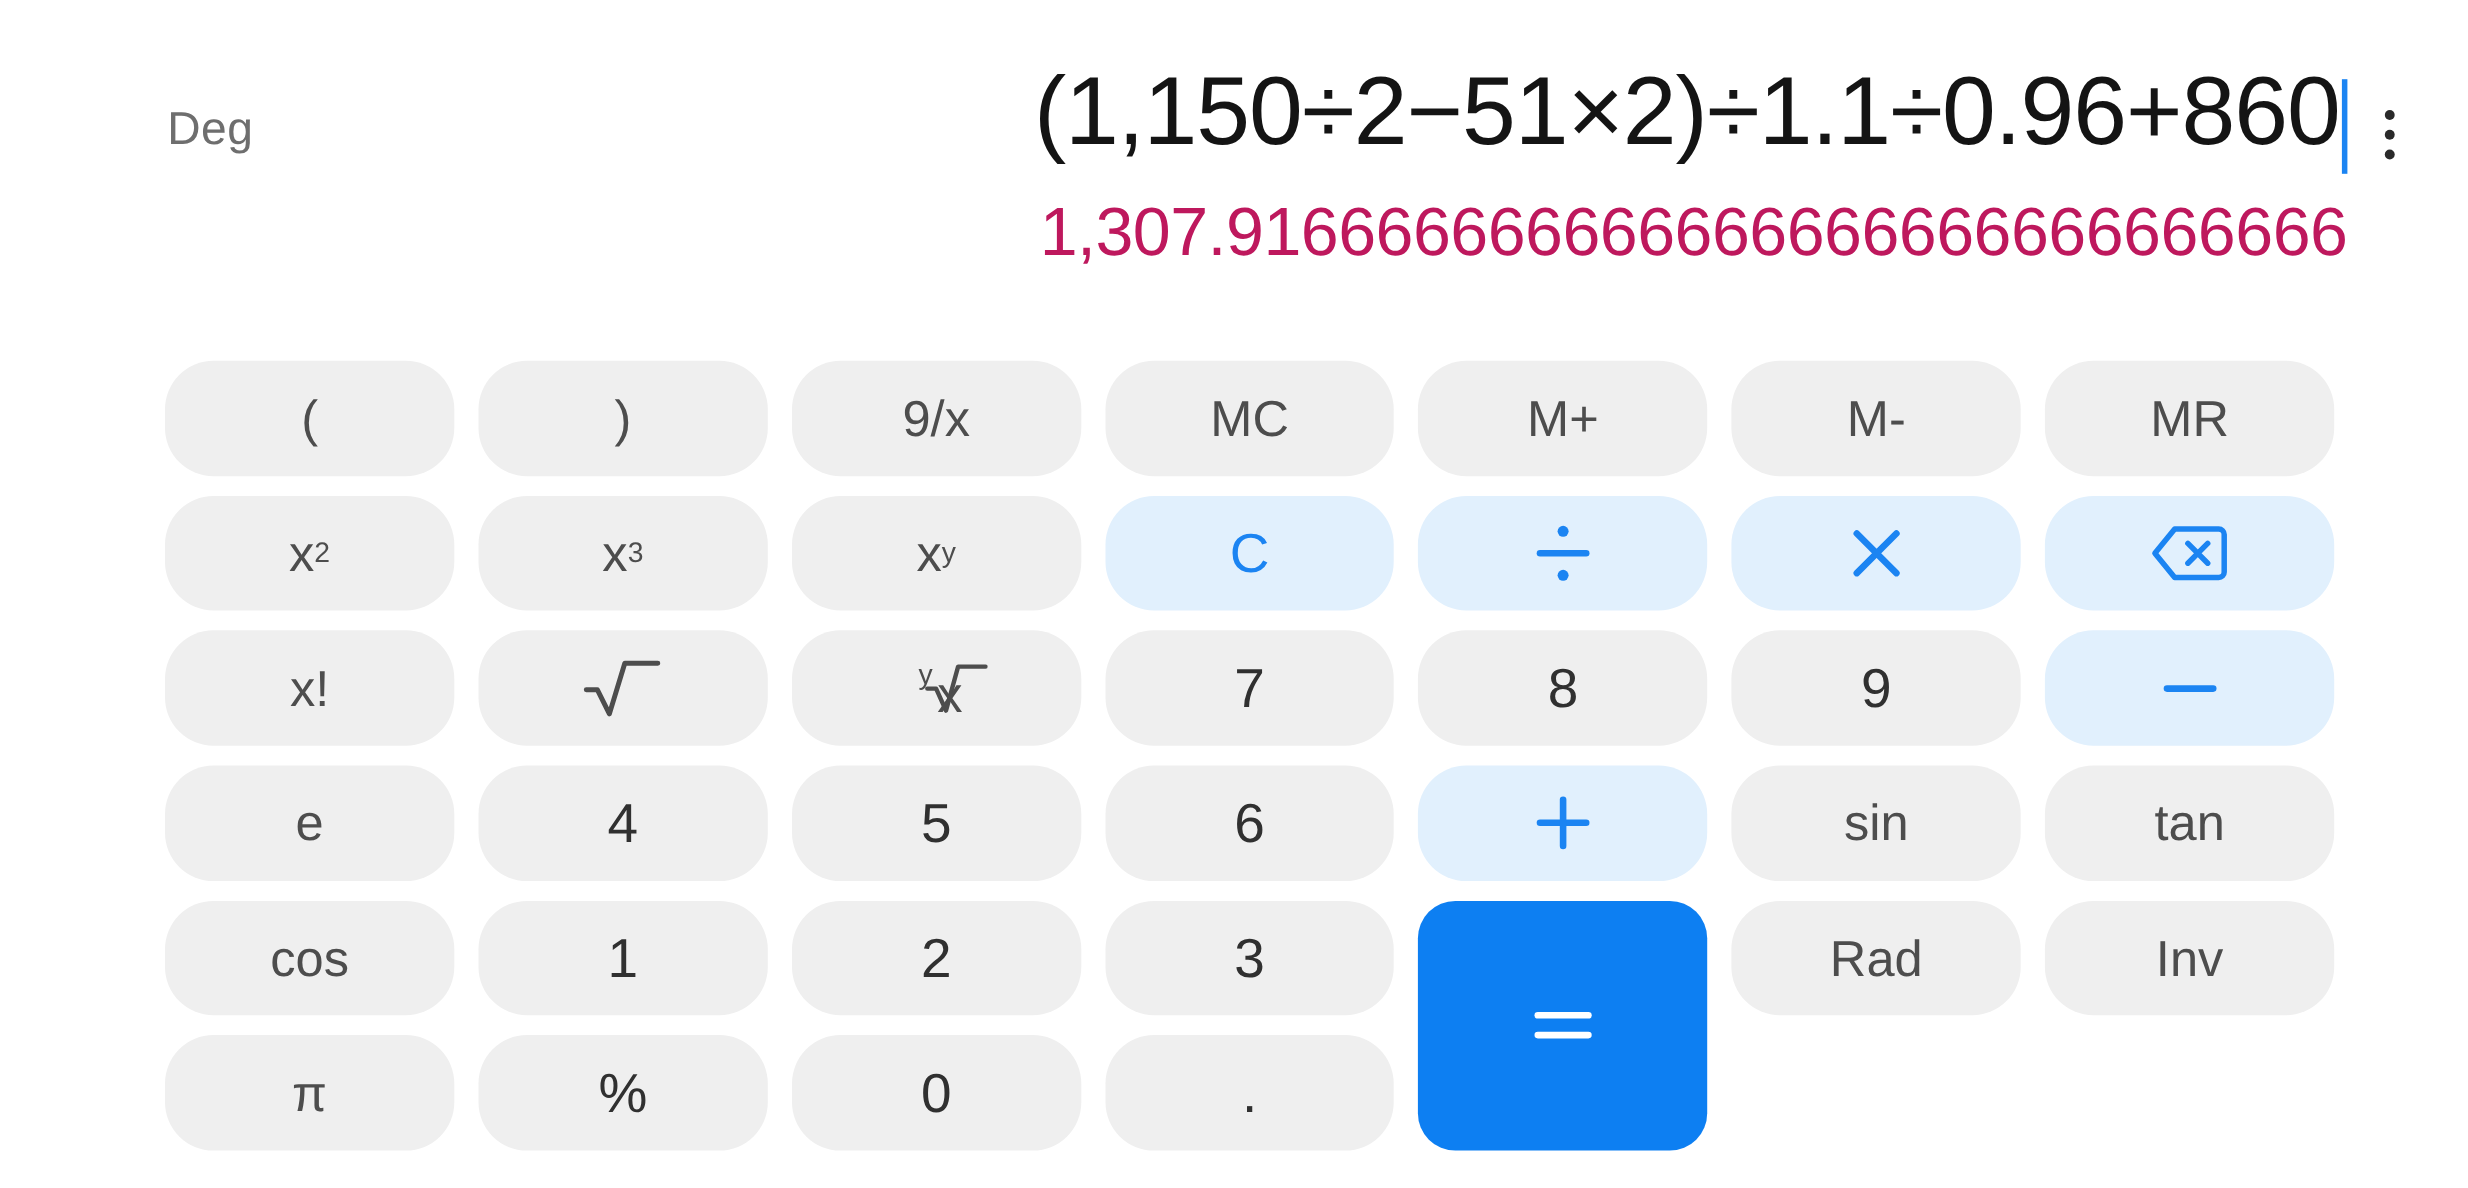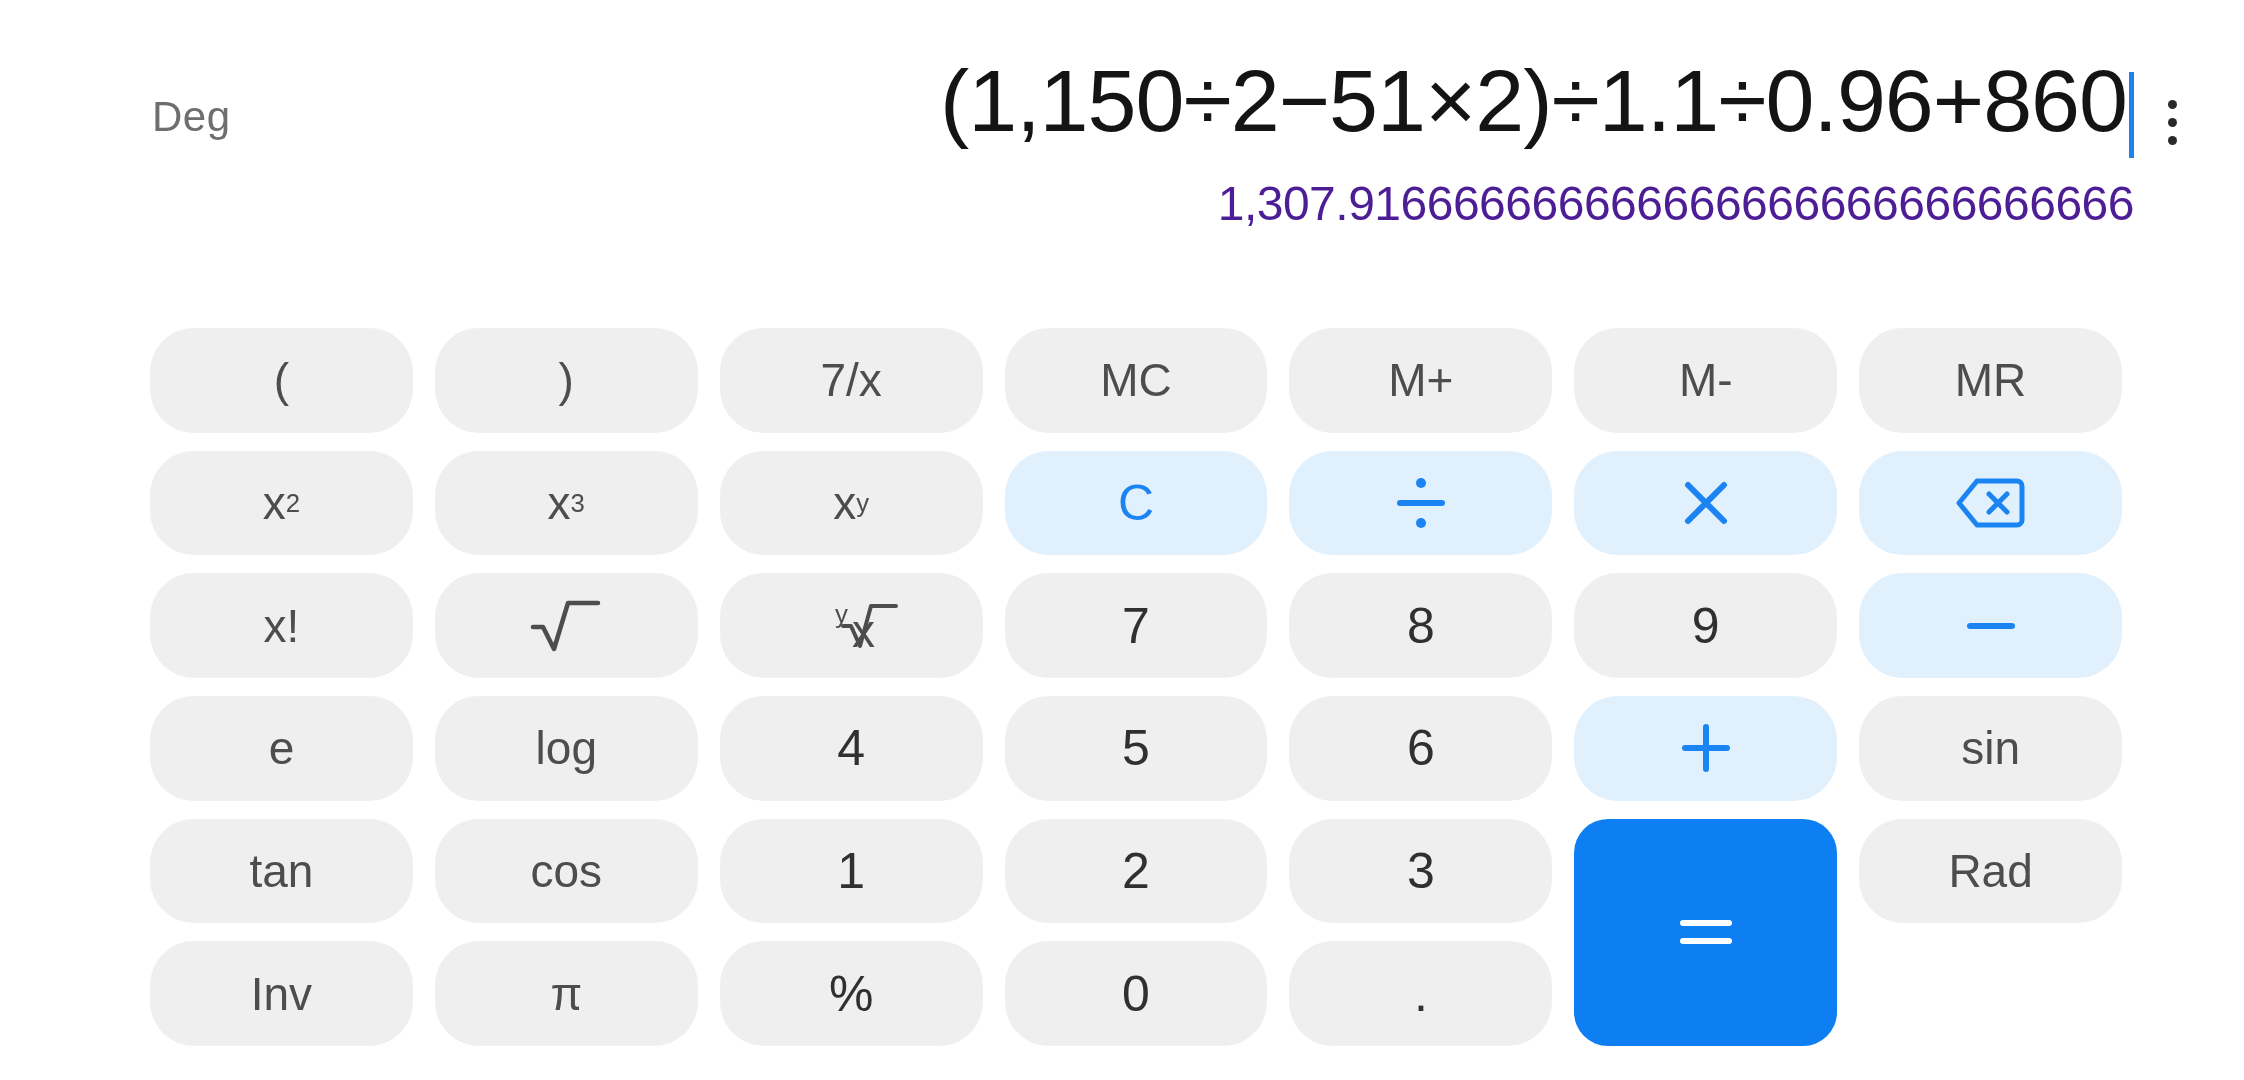--- a/index.html
+++ b/index.html
@@ -89,22 +89,22 @@
 
   .result-row {
     position: absolute;
     right: 110px;
     top: 178px;
     display: flex;
     justify-content: flex-end;
     max-width: 2000px;
   }
   .result {
-    font-size: 48px;
-    color: #4c1d95;
+    font-size: 62px;
+    color: #be185d;
     line-height: 1.1;
     white-space: nowrap;
     letter-spacing: -0.5px;
   }
 
   
   .keypad {
     flex: 1 1 auto;
     display: grid;
     grid-template-columns: repeat(7, 1fr);
@@ -181,21 +181,21 @@
   </div>
 
   <div class="keypad" id="keypad">
       <button class="key fn">
         <span>(</span>
       </button>
       <button class="key fn">
         <span>)</span>
       </button>
       <button class="key fn">
-        <span>7/x</span>
+        <span>9/x</span>
       </button>
       <button class="key fn">
         <span>MC</span>
       </button>
       <button class="key fn">
         <span>M+</span>
       </button>
       <button class="key fn">
         <span>M-</span>
       </button>
@@ -272,23 +272,20 @@
       <button class="key op">
         <span style="display: inline-flex;">
           <svg class="minus-svg" width="60" height="60" viewBox="0 0 60 60" fill="none" xmlns="http://www.w3.org/2000/svg">
             <rect x="6" y="27" width="48" height="6" rx="3" fill="#1b84f2"></rect>
           </svg>
         </span>
       </button>
       <button class="key fn">
         <span>e</span>
       </button>
-      <button class="key fn">
-        <span>log</span>
-      </button>
       <button class="key num">
         <span>4</span>
       </button>
       <button class="key num">
         <span>5</span>
       </button>
       <button class="key num">
         <span>6</span>
       </button>
       <button class="key op">

